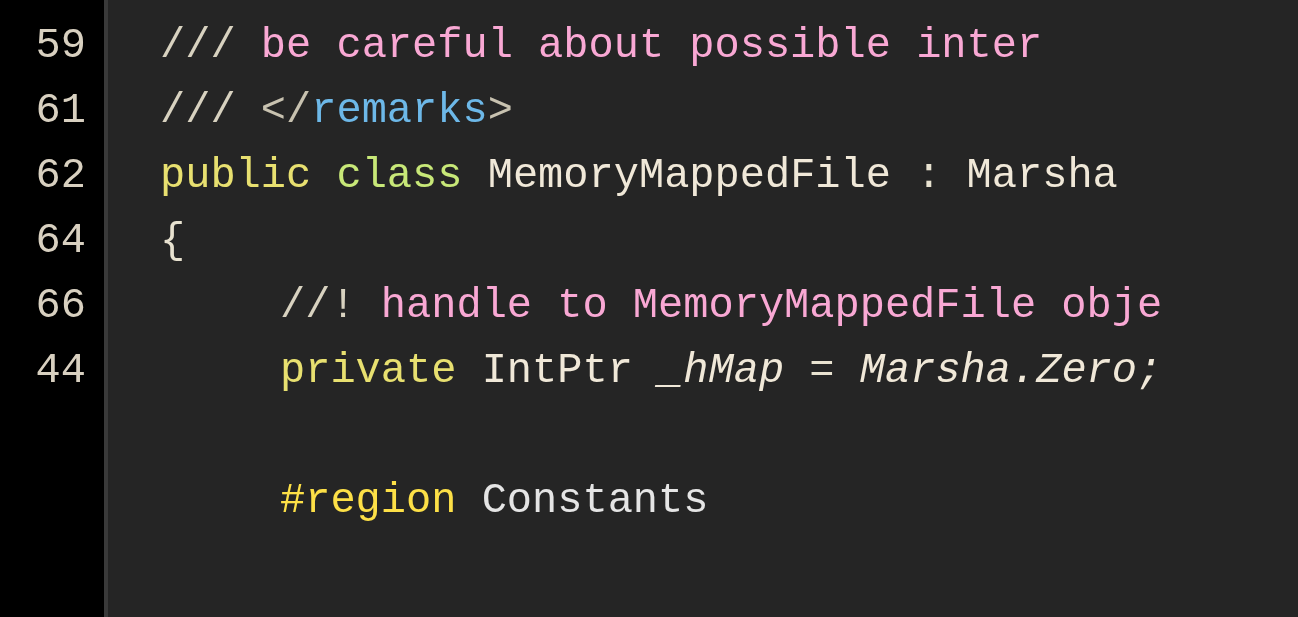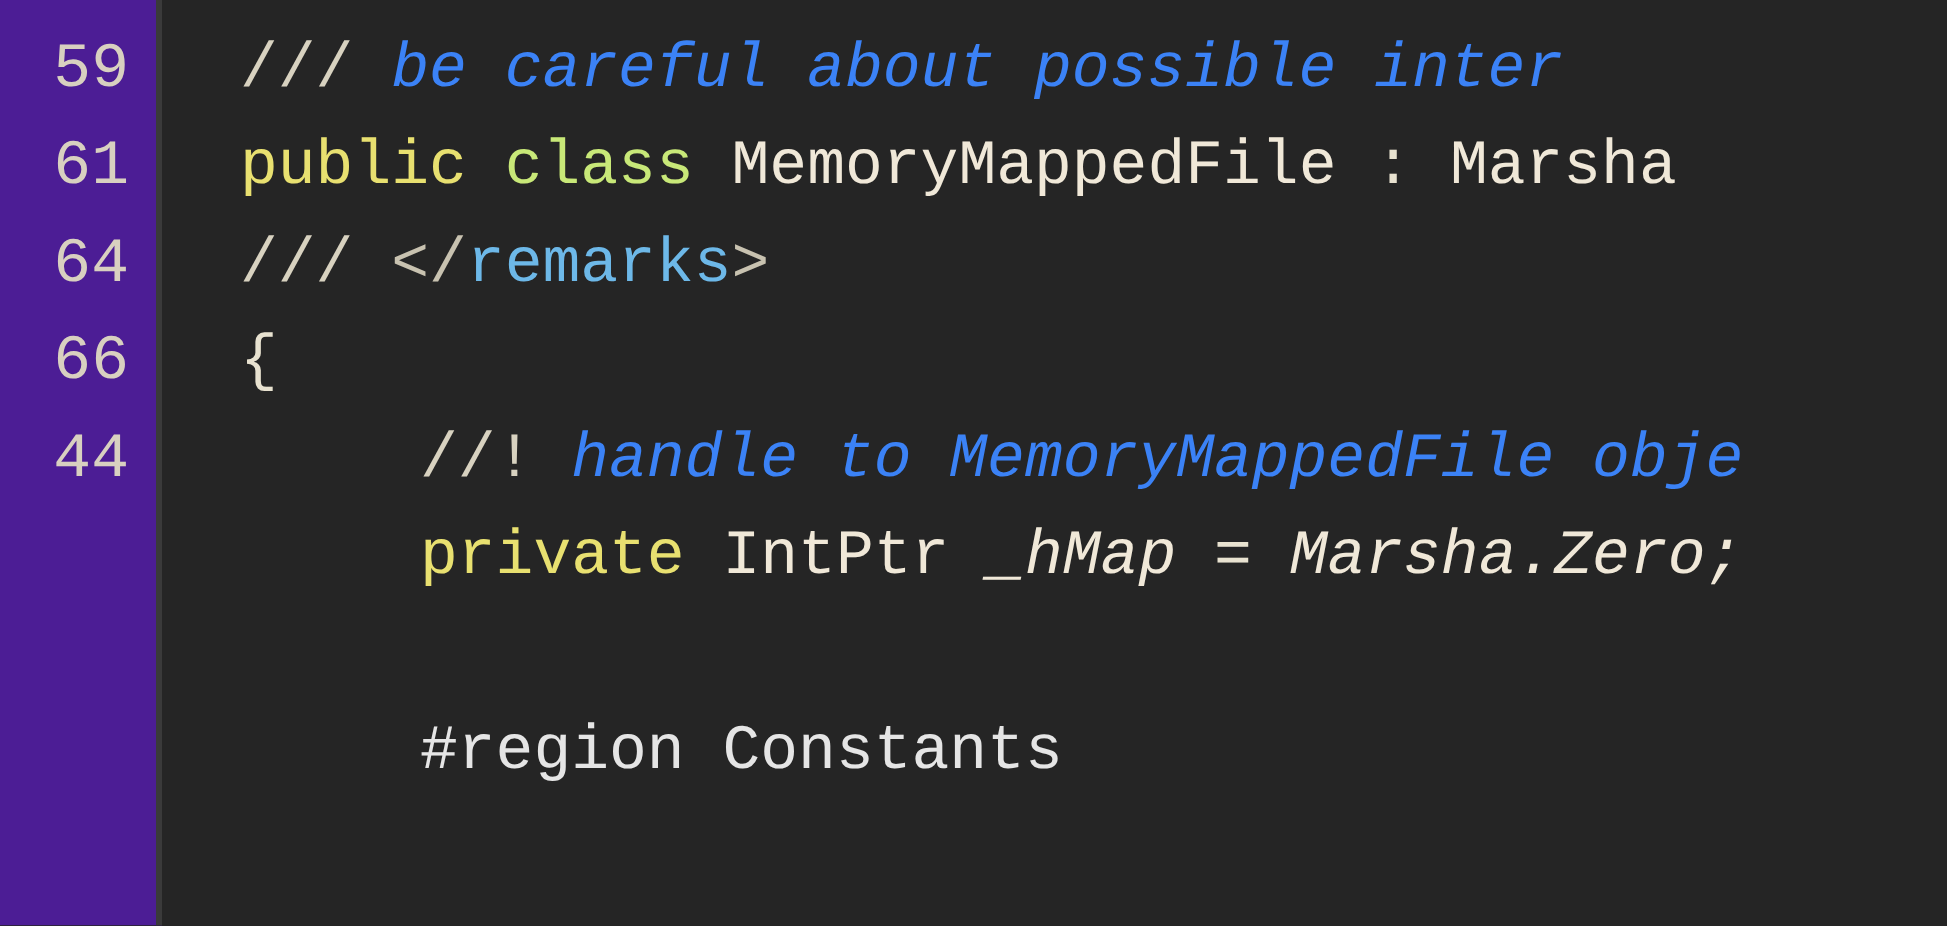--- a/index.html
+++ b/index.html
@@ -10,21 +10,21 @@
     line-height: 1.55;
     overflow: hidden;
     width: 1298px;
     height: 617px;
   }
   .editor {
     display: flex;
     height: 100%;
   }
   .gutter {
-    background: #4c1d95;
+    background: #000000;
     border-right: 4px solid #3a3a3a;
     width: 108px;
     flex-shrink: 0;
     padding-top: 14px;
     text-align: right;
     color: #d8d0c0;
   }
   .gutter .ln {
     padding-right: 18px;
     height: 65px;
@@ -36,56 +36,57 @@
     color: #e8e2d0;
     white-space: nowrap;
     overflow: hidden;
   }
   .line {
     height: 65px;
   }
   .indent1 { padding-left: 0; }
   .indent2 { padding-left: 120px; }
   .comment-slash { color: #d8d2c0; }
-  .comment-italic { color: #3b82f6; font-style: italic; }
+  .comment-italic { color: #f9a8d4; }
   .xml-bracket { color: #c8c2b0; }
   .xml-tag { color: #6db8e8; }
   .kw-public { color: #e8e070; }
   .kw-class { color: #c8e878; }
   .kw-private { color: #e8e070; }
   .type { color: #f0e8d8; }
   .ident { color: #f0e8d8; font-style: italic; }
   .punct { color: #e8e2d0; }
-  .region { color: #e5e5e5; margin-top: 12px; }
+  .region { color: #fde047; margin-top: 12px; }
   .region-name { color: #e5e5e5; text-align: right; }
 </style>
 </head>
 <body>
 
 <div class="editor">
   <div class="gutter">
     <div class="ln">59</div>
     <div class="ln">61</div>
+    <div class="ln">62</div>
     <div class="ln">64</div>
     <div class="ln">66</div>
     <div class="ln">44</div>
   </div>
 
   <div class="code">
 
     <div class="line indent1">
       <span class="comment-slash">///</span><span class="comment-italic">    be careful about possible inter</span>
     </div>
 
     <div class="line indent1">
-      <span class="kw-public">public</span><span> </span><span class="kw-class">class</span><span> </span><span class="type">MemoryMappedFile</span><span class="punct"> : </span><span class="type">Marsha</span>
+      <span class="comment-slash">/// </span><span class="xml-bracket">&lt;/</span><span class="xml-tag">remarks</span><span class="xml-bracket">&gt;</span>
     </div>
 
     <div class="line indent1">
-      <span class="comment-slash">/// </span><span class="xml-bracket">&lt;/</span><span class="xml-tag">remarks</span><span class="xml-bracket">&gt;</span>
+      <span class="kw-public">public</span><span> </span><span class="kw-class">class</span><span> </span><span class="type">MemoryMappedFile</span><span class="punct"> : </span><span class="type">Marsha</span>
     </div>
 
     <div class="line indent1">
       <span class="punct">{</span>
     </div>
 
     <div class="line indent2">
       <span class="comment-slash">//!</span><span class="comment-italic"> handle to MemoryMappedFile obje</span>
     </div>
 

